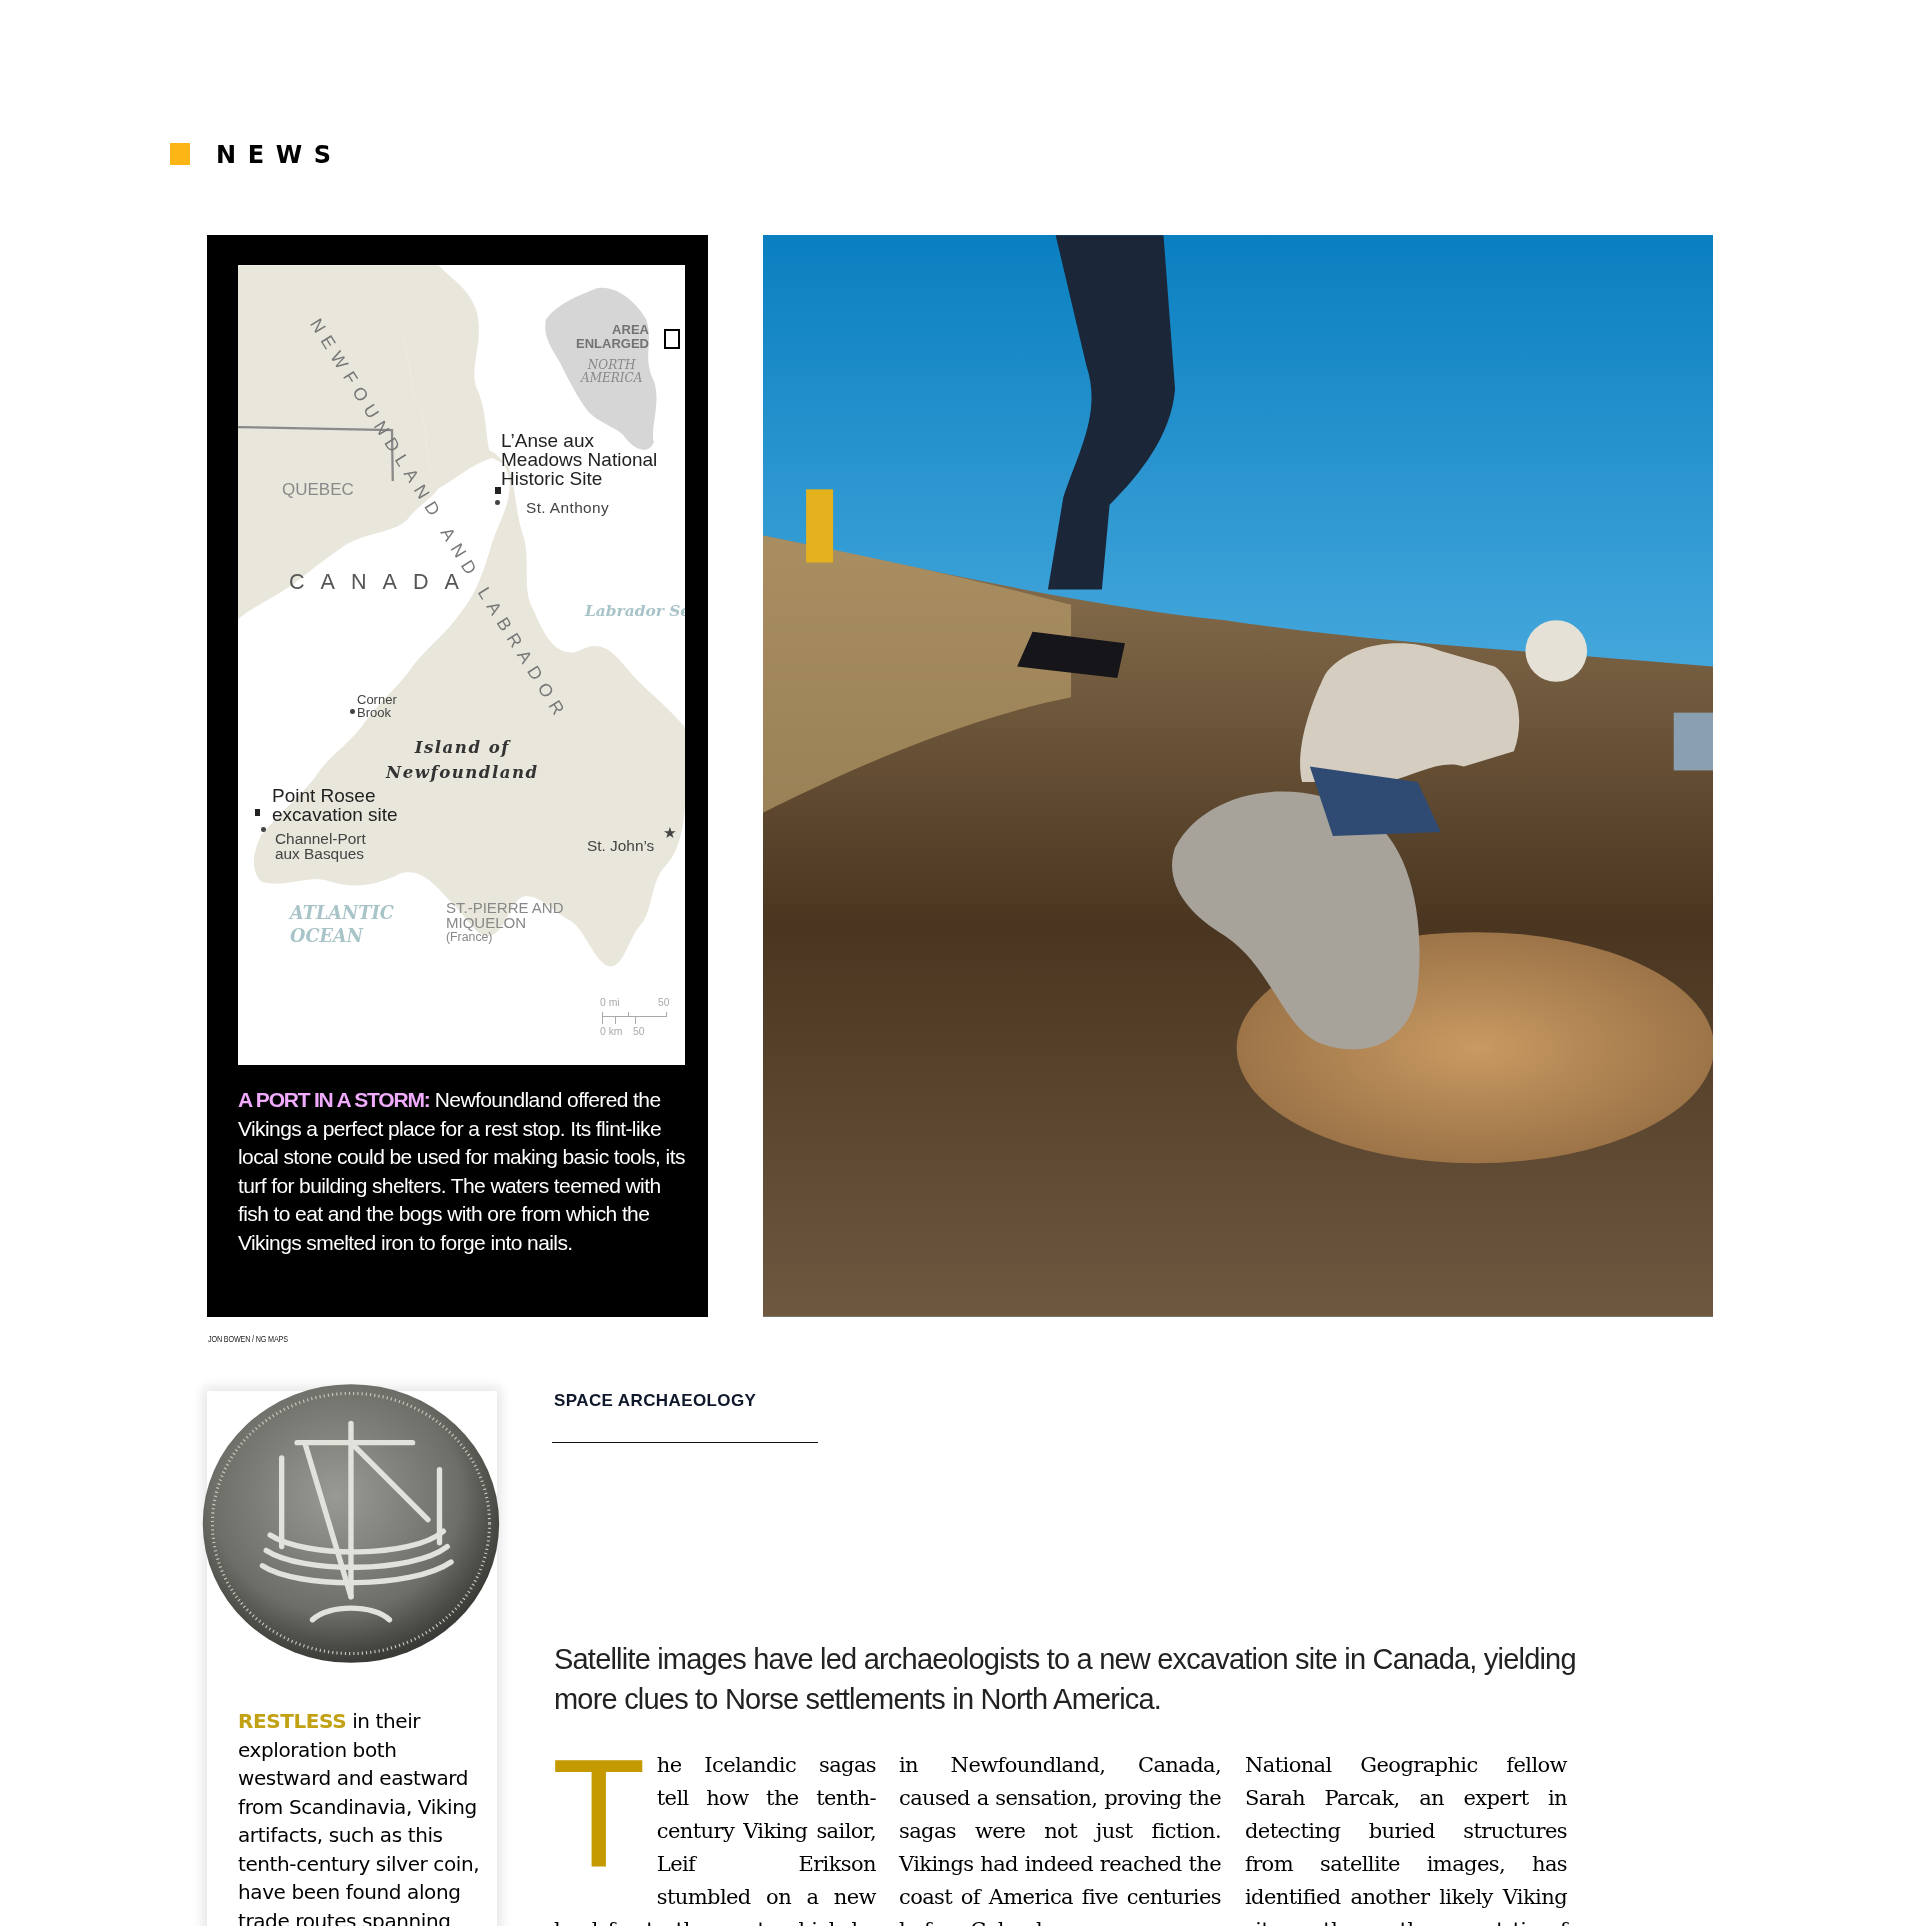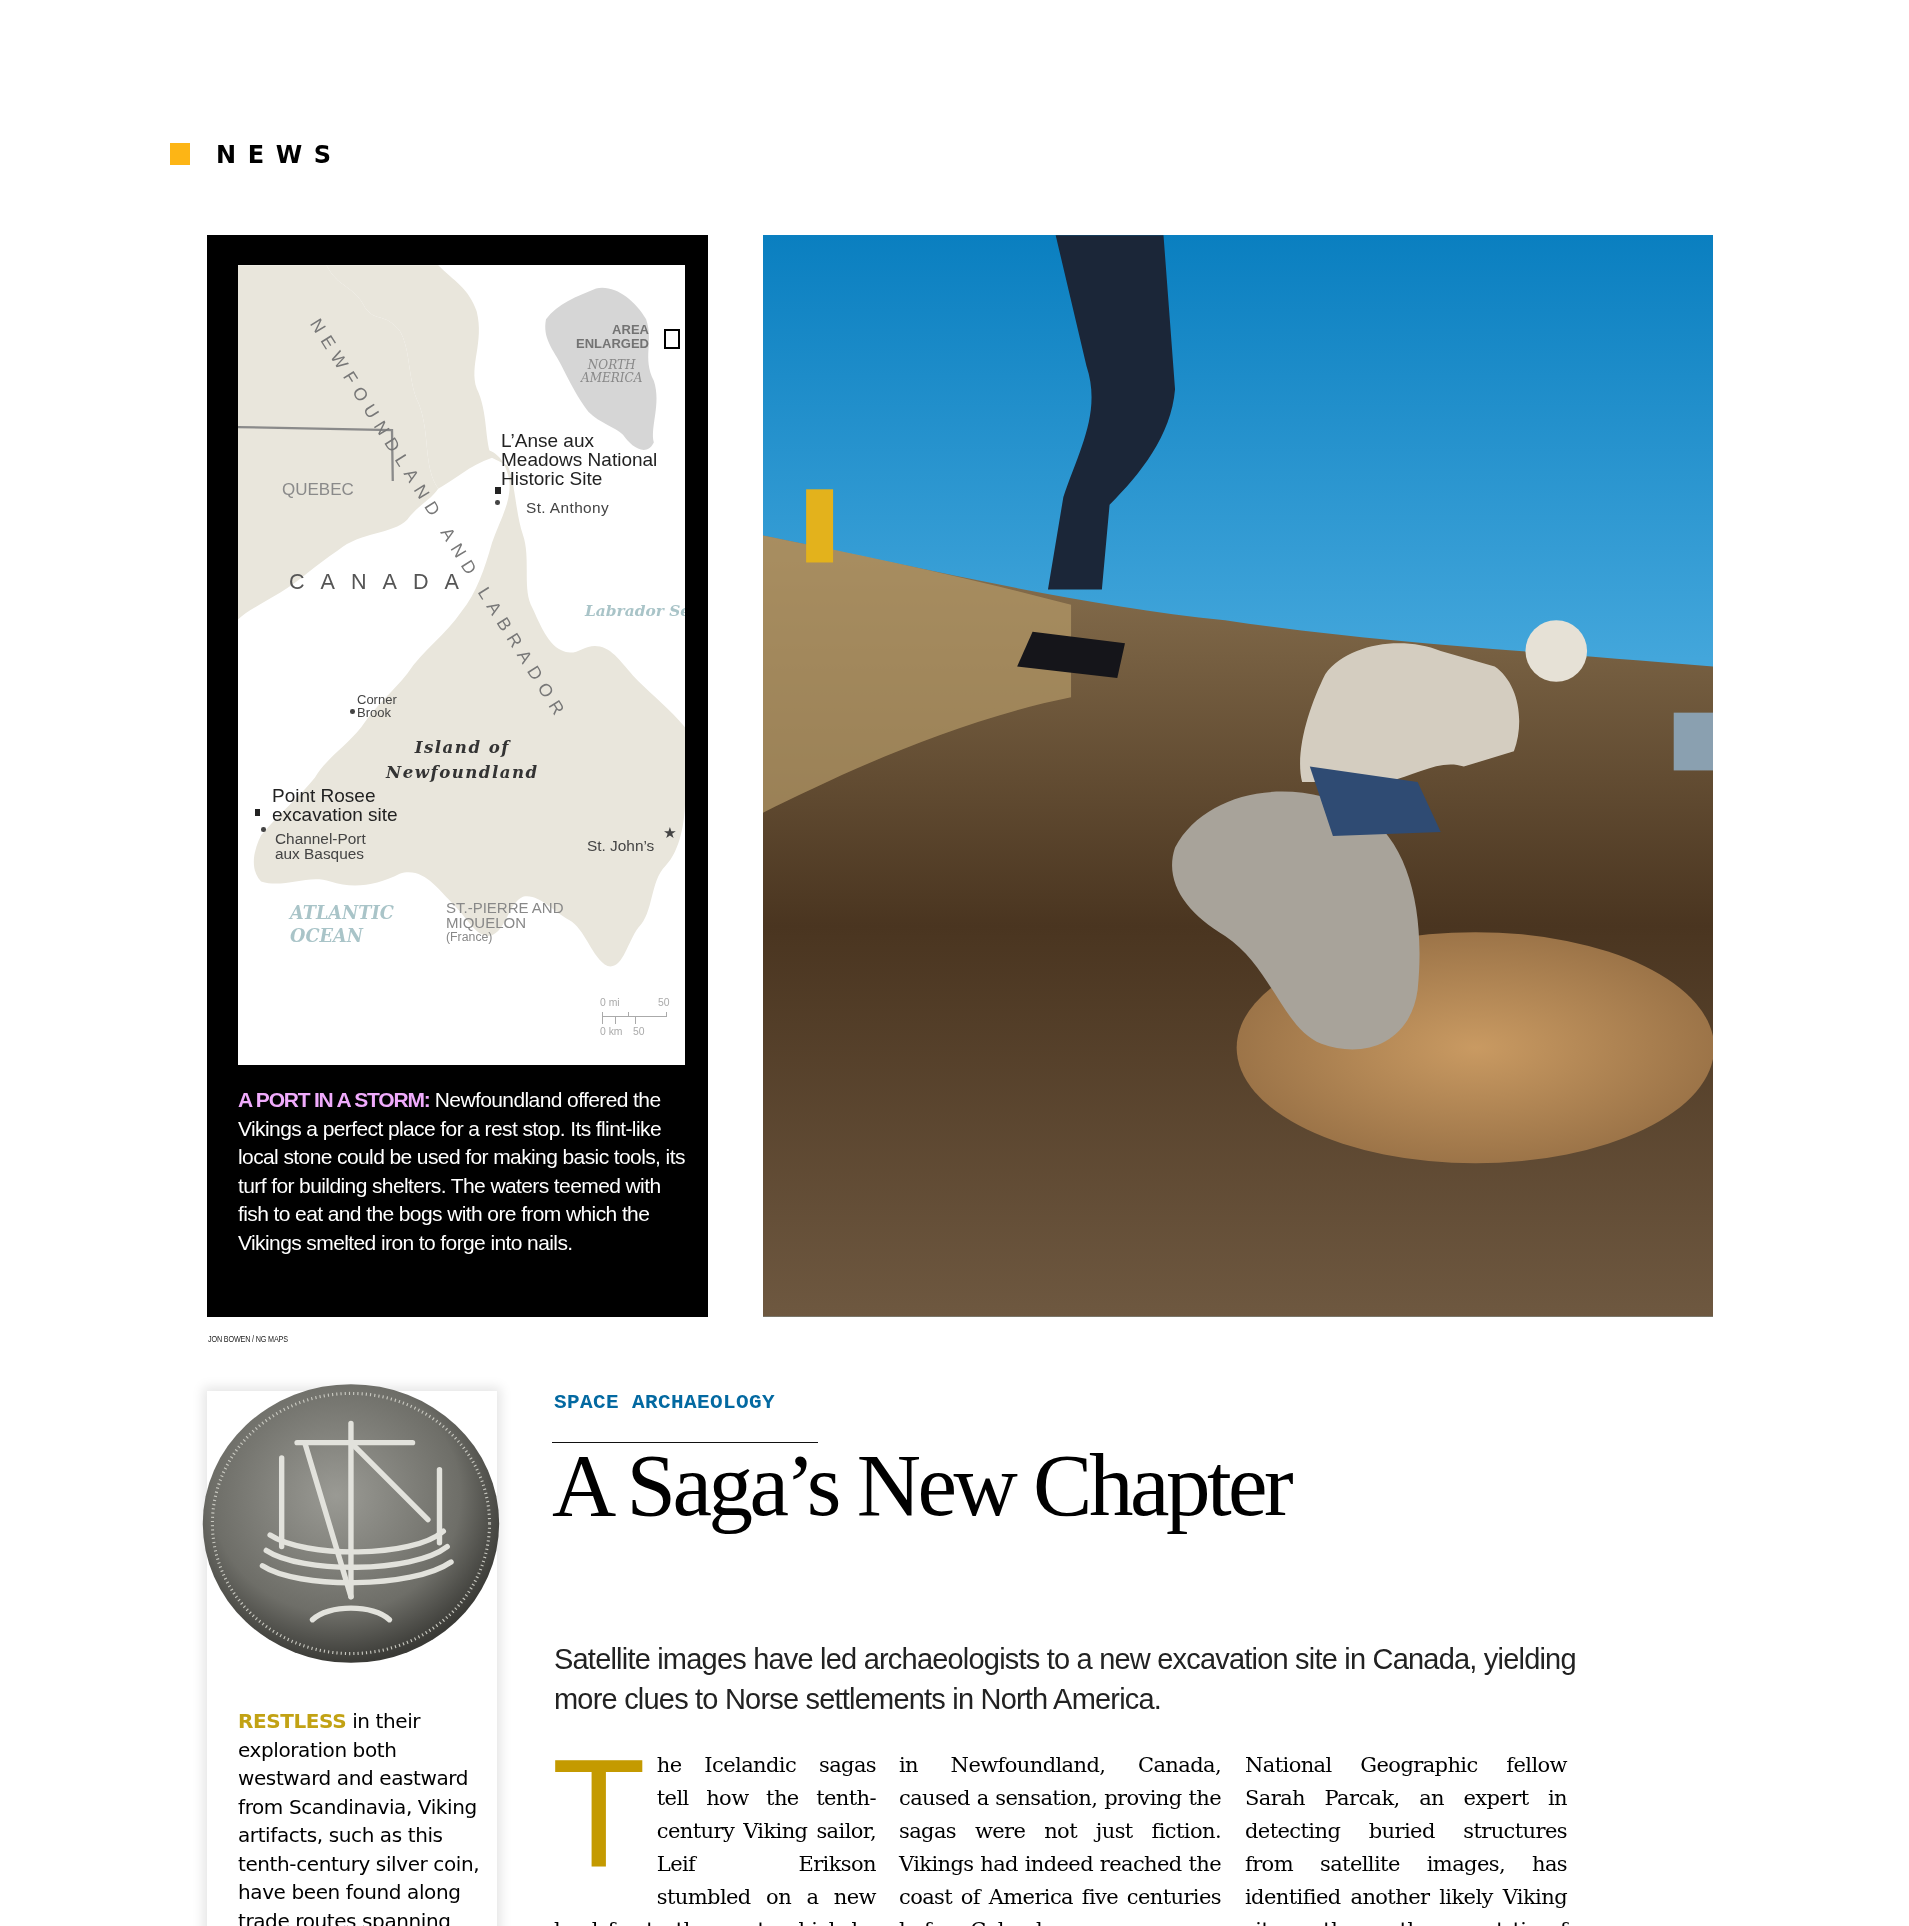--- a/index.html
+++ b/index.html
@@ -26,21 +26,21 @@
   .photo{left:763px;top:235px;width:950px;height:1082px;overflow:hidden;background:#0A85C3;}
   .photo svg{position:absolute;left:0;top:0;}
 
   
   .coin-card{left:207px;top:1391px;width:290px;height:641px;background:#fff;box-shadow:0 0 10.8px 3.9px rgba(0,0,0,.10);}
   .coin{left:-9.6px;top:-9.6px;width:306px;height:285px;}
   .coin-caption{left:31px;top:316px;width:247px;font-family:"DejaVu Sans",sans-serif;font-size:20px;line-height:28.5px;letter-spacing:-0.4px;}
   .coin-caption .kicker{color:#C2A214;font-weight:bold;}
 
   
-  .kicker-article{left:554px;top:1391px;font-family:Liberation Mono, monospace;font-weight:bold;font-size:21px;color:#0369a1;letter-spacing:0.4px;}
+  .kicker-article{left:554px;top:1391px;font-family:Liberation Sans, sans-serif;font-weight:bold;font-size:17px;color:#0f172a;letter-spacing:0.4px;}
   .kicker-rule{left:552px;top:1442px;width:266px;height:1.2px;background:#111;}
   .headline{left:552px;top:1441px;width:1040px;font-family:"Liberation Serif",serif;font-size:89px;line-height:89px;letter-spacing:-3.5px;}
   .dek{left:554px;top:1639px;width:1040px;font-family:"Liberation Sans",sans-serif;font-size:29px;line-height:40px;color:#222;letter-spacing:-0.8px;}
 
   .col{position:absolute;top:1749px;width:322px;font-family:"DejaVu Serif",serif;font-size:21px;line-height:33px;text-align:justify;letter-spacing:-0.6px;}
   .col p{margin:0;}
   .col1{left:554px;}
   .col2{left:899px;}
   .col3{left:1245px;}
   .dropcap{float:left;font-family:"Liberation Sans",sans-serif;color:#C49A00;font-size:154px;line-height:123px;height:129px;margin:0 11.6px 0 -2.3px;padding-top:3.1px;}
@@ -206,21 +206,20 @@
         <path d="M300 620 C340 580 460 580 500 620"></path>
       </g>
     </svg>
   </div>
   <div class="abs coin-caption"><span class="kicker">RESTLESS</span><span> in their exploration both westward and eastward from Scandinavia, Viking artifacts, such as this tenth-century silver coin, have been found along trade routes spanning eastern Europe and Russia.</span></div>
 </div>
 
 <div class="abs kicker-article">SPACE ARCHAEOLOGY</div>
 <div class="abs kicker-rule"></div>
 <div class="abs headline">
-  <div>A Saga’s New Chapter</div>
 </div>
 <div class="abs dek">Satellite images have led archaeologists to a new excavation site in Canada, yielding more clues to Norse settlements in North America.</div>
 
 <div class="col col1">
   <span class="dropcap">T</span>
   <p>he Icelandic sagas tell how the tenth-century Viking sailor, Leif Erikson stumbled on a new land far to the west, which he called Vinland the Good. The 1960 discovery of a Viking settlement at L’Anse aux Meadows</p>
 </div>
 <div class="col col2">
   <p>in Newfoundland, Canada, caused a sensation, proving the sagas were not just fiction. Vikings had indeed reached the coast of America five centuries before Columbus.</p>
 

